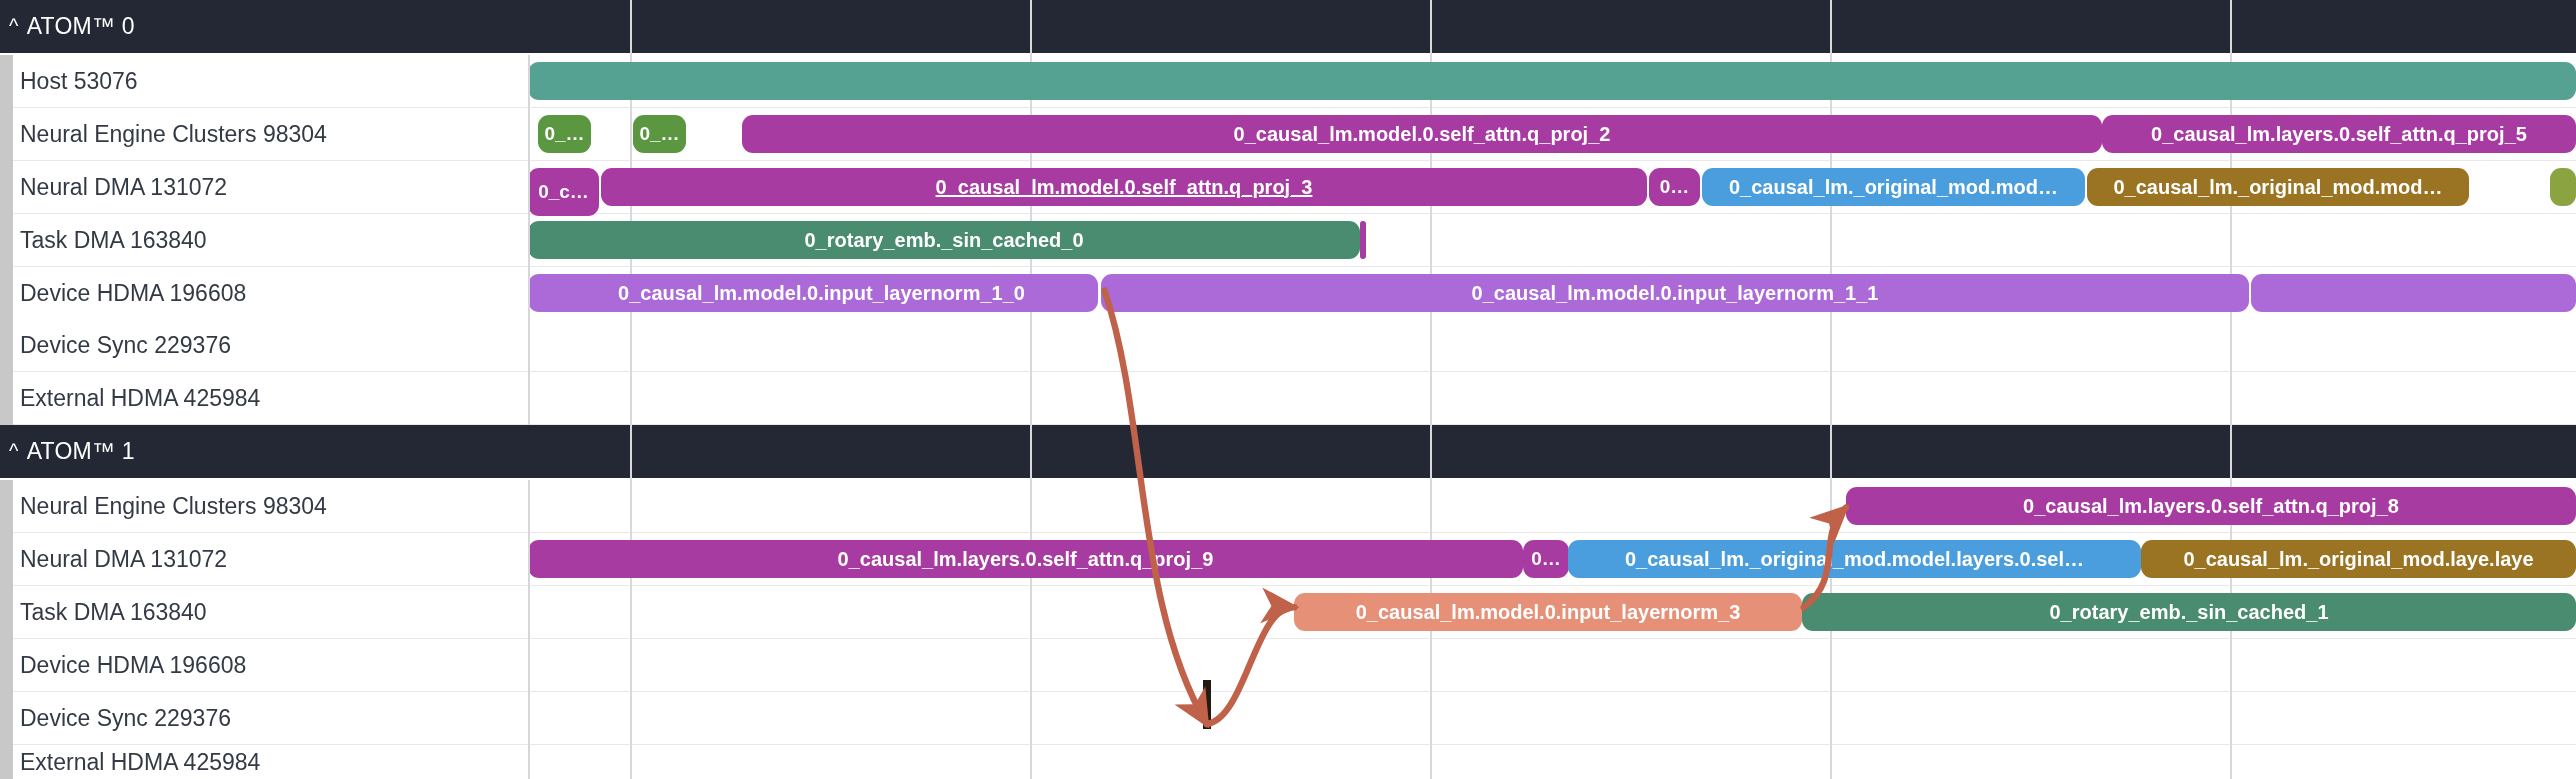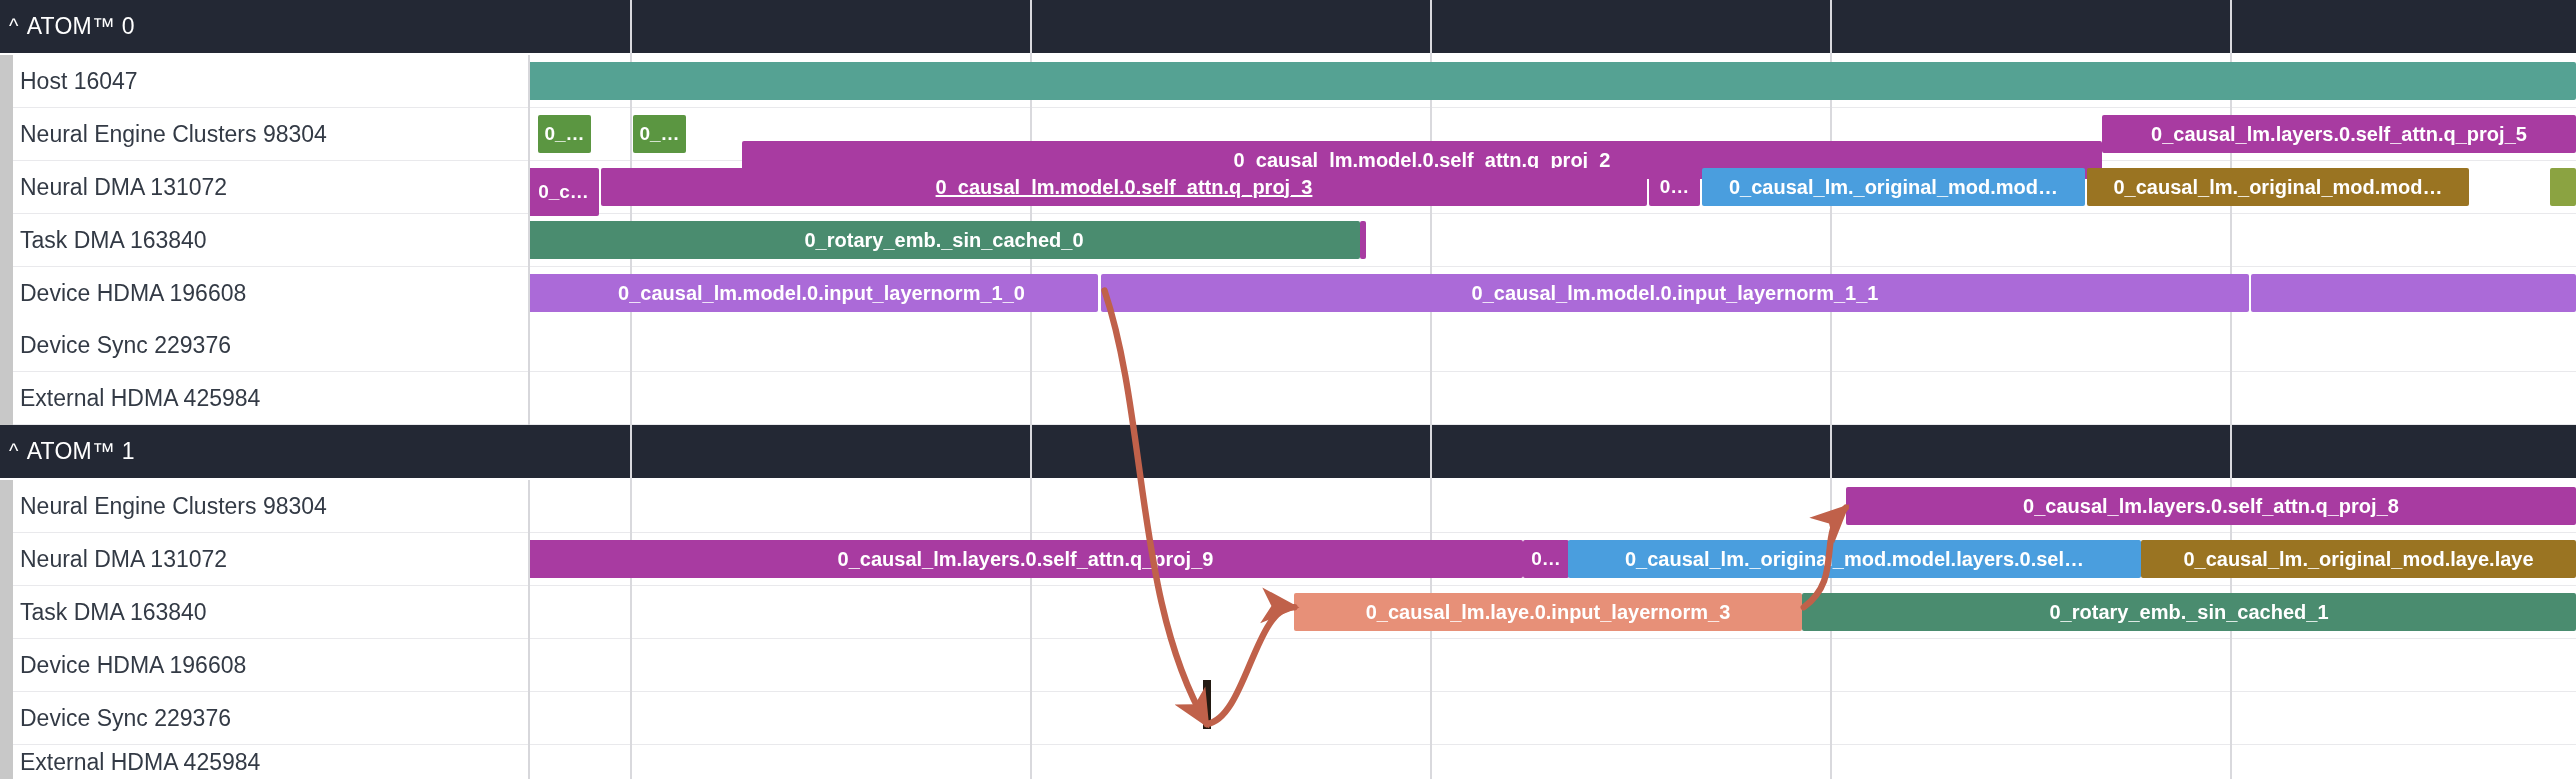--- a/index.html
+++ b/index.html
@@ -103,21 +103,21 @@
     box-sizing: border-box;
     display: flex;
     align-items: center;
     justify-content: center;
     color: #ffffff;
     font-size: 20px;
     font-weight: bold;
     overflow: hidden;
     white-space: nowrap;
     z-index: 3;
-    border-radius: 2px;
+    border-radius: 11px;
   }
   .slice.tiny { font-size: 19px; }
 
   
   .flow-layer {
     position: absolute;
     left: 0; top: 0;
     width: 2576px;
     height: 780px;
     z-index: 9;
@@ -130,21 +130,21 @@
   }
 </style>
 </head>
 <body>
 
 <div id="app">
 
   <div id="rows-layer">
       <div class="track-row" style="top: 55px; height: 53px;"></div>
       <div class="gutter-strip" style="top: 55px; height: 53px; background: rgb(200, 200, 200);"></div>
-      <div class="track-label" style="top: 55px; height: 53px;">Host 16047</div>
+      <div class="track-label" style="top: 55px; height: 53px;">Host 53076</div>
       <div class="label-divider" style="left: 528px; top: 55px; height: 53px;"></div>
       <div class="track-row" style="top: 108px; height: 53px;"></div>
       <div class="gutter-strip" style="top: 108px; height: 53px; background: rgb(200, 200, 200);"></div>
       <div class="track-label" style="top: 108px; height: 53px;">Neural Engine Clusters 98304</div>
       <div class="label-divider" style="left: 528px; top: 108px; height: 53px;"></div>
       <div class="track-row" style="top: 161px; height: 53px;"></div>
       <div class="gutter-strip" style="top: 161px; height: 53px; background: rgb(200, 200, 200);"></div>
       <div class="track-label" style="top: 161px; height: 53px;">Neural DMA 131072</div>
       <div class="label-divider" style="left: 528px; top: 161px; height: 53px;"></div>
       <div class="track-row" style="top: 214px; height: 53px;"></div>
@@ -196,21 +196,21 @@
       <div class="vgrid" style="left: 1702px; background: rgb(217, 217, 221);"></div>
     </div>
   <div id="slices-layer">
       <div class="slice" style="left: 528px; width: 2048px; top: 62px; height: 38px; background: rgb(85, 162, 147);"></div>
       <div class="slice tiny" style="left: 538px; width: 53px; top: 115px; height: 38px; background: rgb(91, 150, 65);">
         <span>0_…</span>
       </div>
       <div class="slice tiny" style="left: 633px; width: 53px; top: 115px; height: 38px; background: rgb(91, 150, 65);">
         <span>0_…</span>
       </div>
-      <div class="slice" style="left: 742px; width: 1360px; top: 115px; height: 38px; background: rgb(168, 59, 161); margin-top: 26px;">
+      <div class="slice" style="left: 742px; width: 1360px; top: 115px; height: 38px; background: rgb(168, 59, 161);">
         <span>0_causal_lm.model.0.self_attn.q_proj_2</span>
       </div>
       <div class="slice" style="left: 2102px; width: 474px; top: 115px; height: 38px; background: rgb(168, 59, 161);">
         <span>0_causal_lm.layers.0.self_attn.q_proj_5</span>
       </div>
       <div class="slice tiny" style="left: 528px; width: 71px; top: 168px; height: 48px; background: rgb(168, 59, 161);">
         <span>0_c…</span>
       </div>
       <div class="slice" style="left: 601px; width: 1046px; top: 168px; height: 38px; background: rgb(168, 59, 161); text-decoration: underline;">
         <span>0_causal_lm.model.0.self_attn.q_proj_3</span>
@@ -245,21 +245,21 @@
       <div class="slice tiny" style="left: 1523px; width: 46px; top: 540px; height: 38px; background: rgb(168, 59, 161);">
         <span>0…</span>
       </div>
       <div class="slice" style="left: 1568px; width: 573px; top: 540px; height: 38px; background: rgb(74, 158, 222);">
         <span>0_causal_lm._original_mod.model.layers.0.sel…</span>
       </div>
       <div class="slice" style="left: 2141px; width: 435px; top: 540px; height: 38px; background: rgb(154, 116, 34);">
         <span>0_causal_lm._original_mod.laye.laye</span>
       </div>
       <div class="slice" style="left: 1294px; width: 508px; top: 593px; height: 38px; background: rgb(231, 144, 120);">
-        <span>0_causal_lm.laye.0.input_layernorm_3</span>
+        <span>0_causal_lm.model.0.input_layernorm_3</span>
       </div>
       <div class="slice" style="left: 1802px; width: 774px; top: 593px; height: 38px; background: rgb(74, 140, 111);">
         <span>0_rotary_emb._sin_cached_1</span>
       </div>
     </div>
   <div id="groups-layer">
       <div class="group-header" style="top: 0px; height: 53px; background: rgb(35, 40, 52); color: rgb(255, 255, 255);">
         <span class="caret">^</span>
         <span class="gtitle">ATOM™ 0</span>
       </div>

